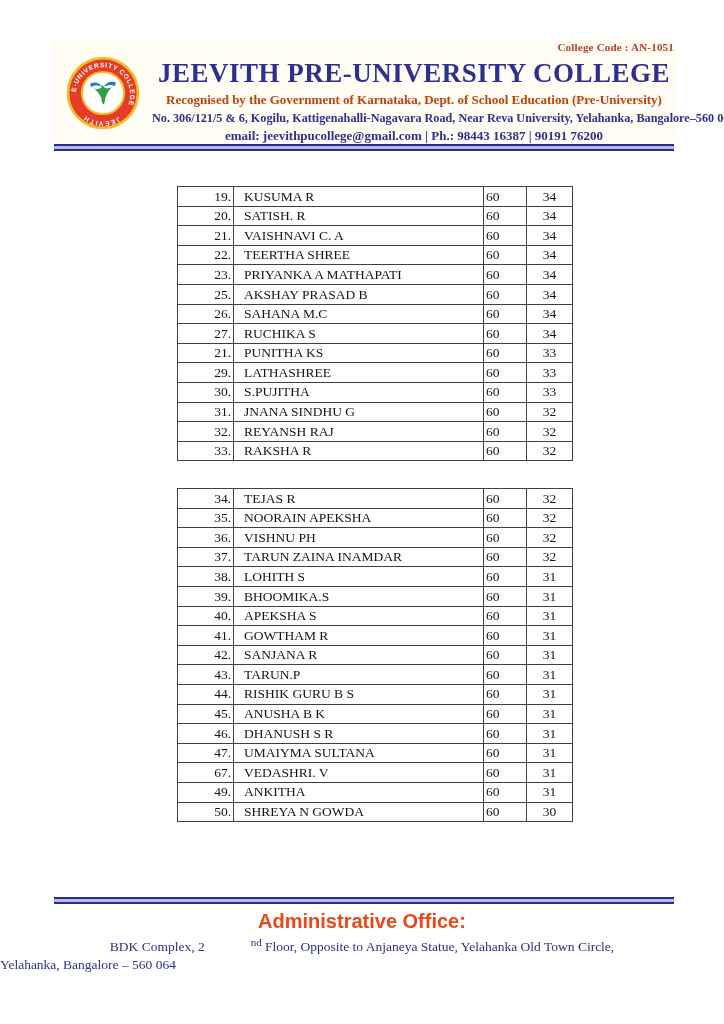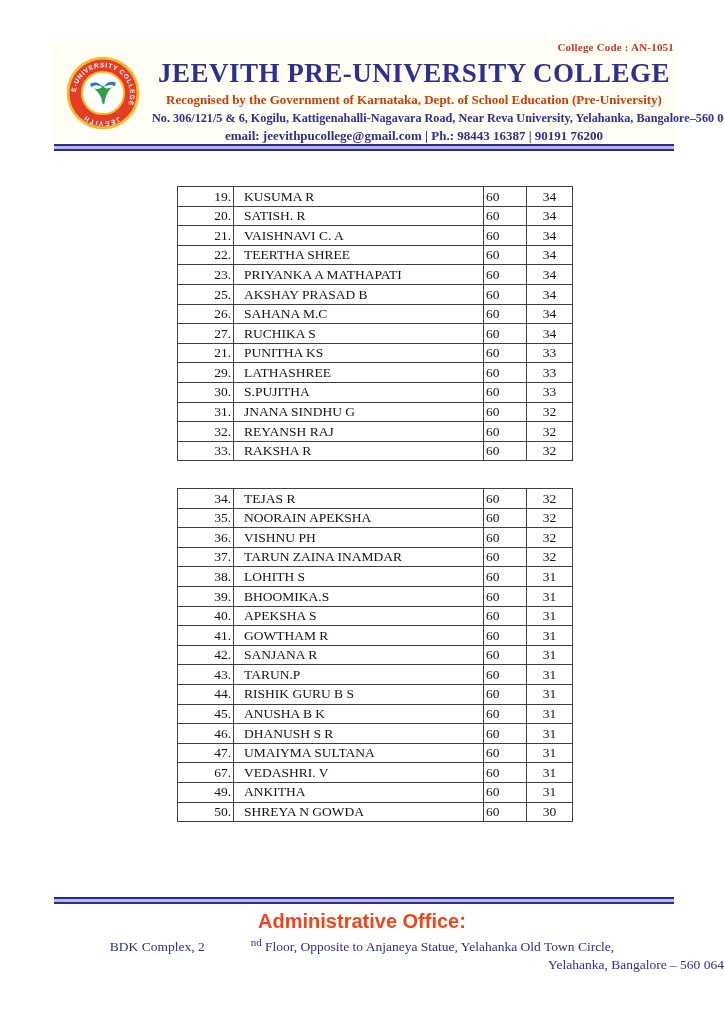--- a/index.html
+++ b/index.html
@@ -81,22 +81,22 @@
     font-family:"Liberation Sans", sans-serif;
     font-weight:bold; font-size:20px; color:#e8481c;
   }
   .footer-address-1 {
     position:absolute; left:0; right:0; top:939px;
     text-align:center;
     color:#2e2f8f; font-size:13.5px;
   }
   .footer-address-2 {
     position:absolute; left:0; right:0; top:957px;
-    text-align:right;
-    color:#2e2f8f; font-size:13.5px;margin-left:45px;
+    text-align:left;
+    color:#2e2f8f; font-size:13.5px;
   }
   sup.ord { font-size:11px; vertical-align:super; line-height:0;margin-left:46px; }
 
   
   .logo-ring-text { font-family:"Liberation Sans", sans-serif; font-weight:bold; fill:#ffffff; }
 </style>
 </head>
 <body>
 
 <div class="page">

